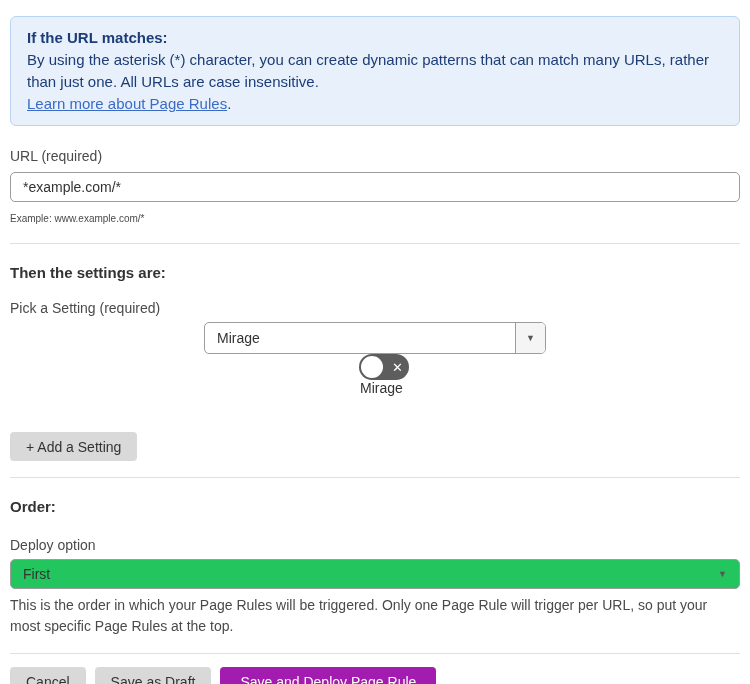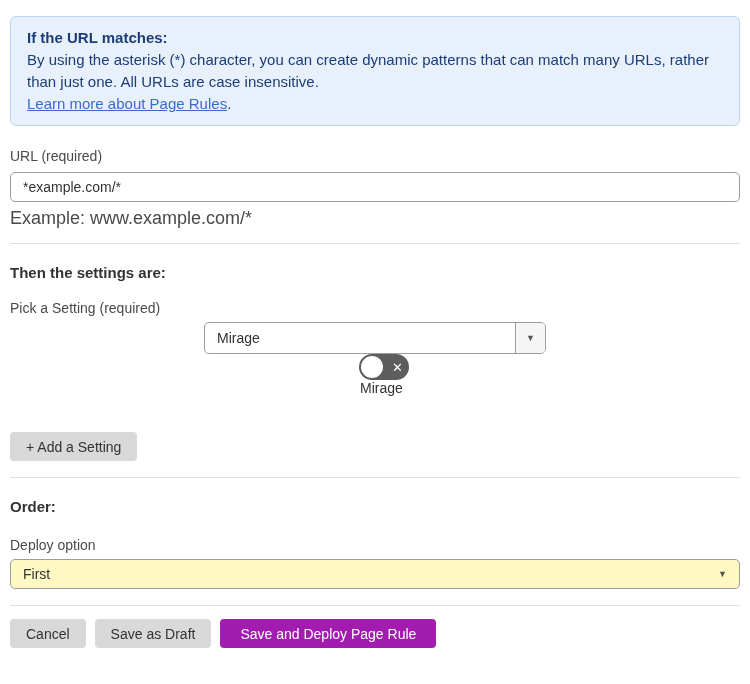--- a/index.html
+++ b/index.html
@@ -55,21 +55,21 @@
     padding: 0 12px;
     font-size: 14px;
     color: #333333;
     font-family: "Liberation Sans", "DejaVu Sans", sans-serif;
     background: #ffffff;
     outline: none;
   }
 
   .helper-text {
     margin-top: 6px;
-    font-size: 18px;
+    font-size: 10px;
     line-height: 21px;
     color: #4a4a4a;
   }
 
   hr.divider {
     border: none;
     border-top: 1px solid #e0e0e0;
     margin: 14px 0 0 0;
   }
   hr.divider-2 { margin-top: 16px; }
@@ -170,21 +170,21 @@
 
   .order-heading { margin-top: 21px; }
   .order-label { margin-top: 21px; }
 
   .full-select {
     margin-top: 5px;
     width: 100%;
     height: 30px;
     border: 1px solid #9c9c9c;
     border-radius: 5px;
-    background: #fef9c3;
+    background: #22c55e;
     display: flex;
     align-items: center;
     justify-content: space-between;
     padding: 0 12px;
     cursor: pointer;
   }
   .full-select .select-value {
     font-size: 14px;
     color: #333333;
   }
@@ -260,20 +260,21 @@
 
   <h2 class="section-heading order-heading">Order:</h2>
 
   <div class="field-label order-label">Deploy option</div>
 
   <div class="full-select">
     <span class="select-value">First</span>
     <span class="caret-down">▼</span>
   </div>
 
+  <div class="order-helper">This is the order in which your Page Rules will be triggered. Only one Page Rule will trigger per URL, so put your most specific Page Rules at the top.</div>
 
   <hr class="divider divider-3">
 
   <div class="footer-actions">
     <button class="gray-button">Cancel</button>
     <button class="gray-button">Save as Draft</button>
     <button class="primary-button">Save and Deploy Page Rule</button>
   </div>
 
 </div>

